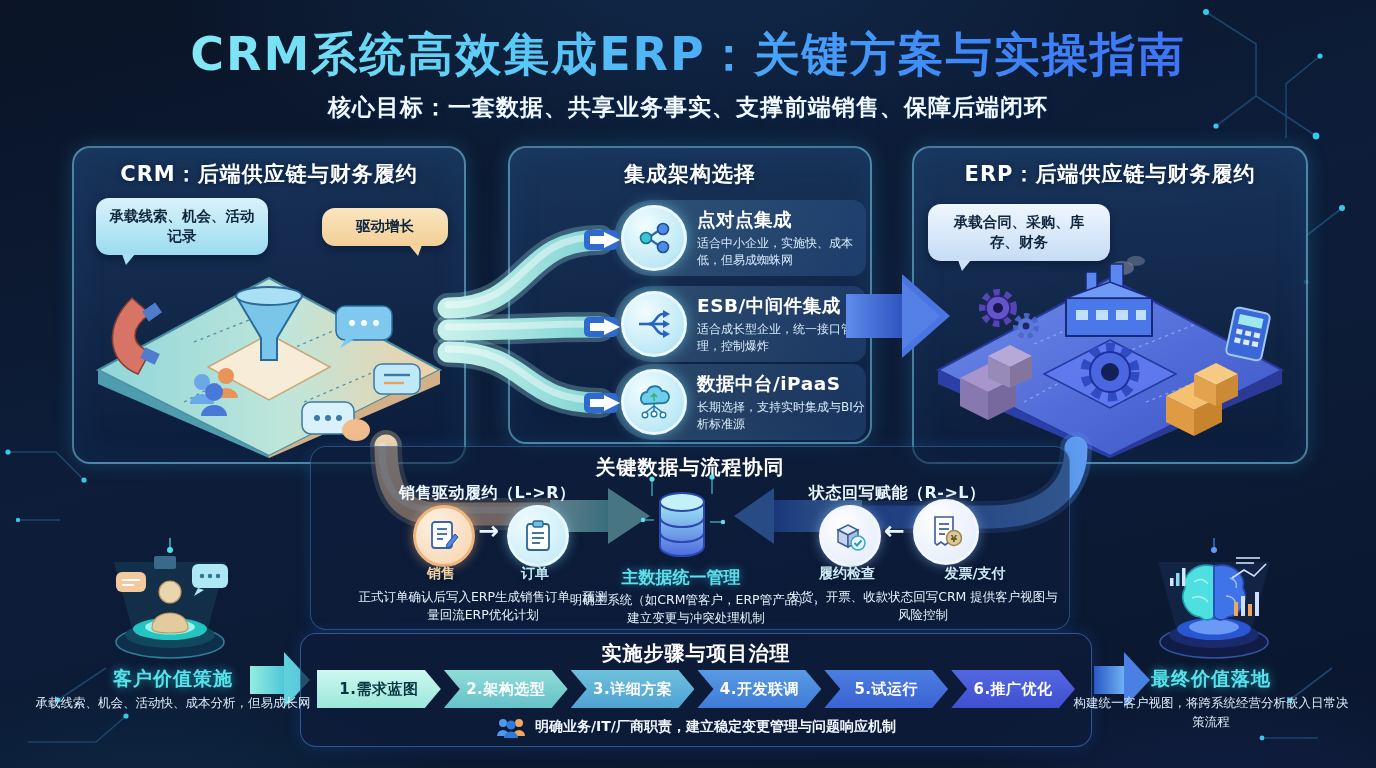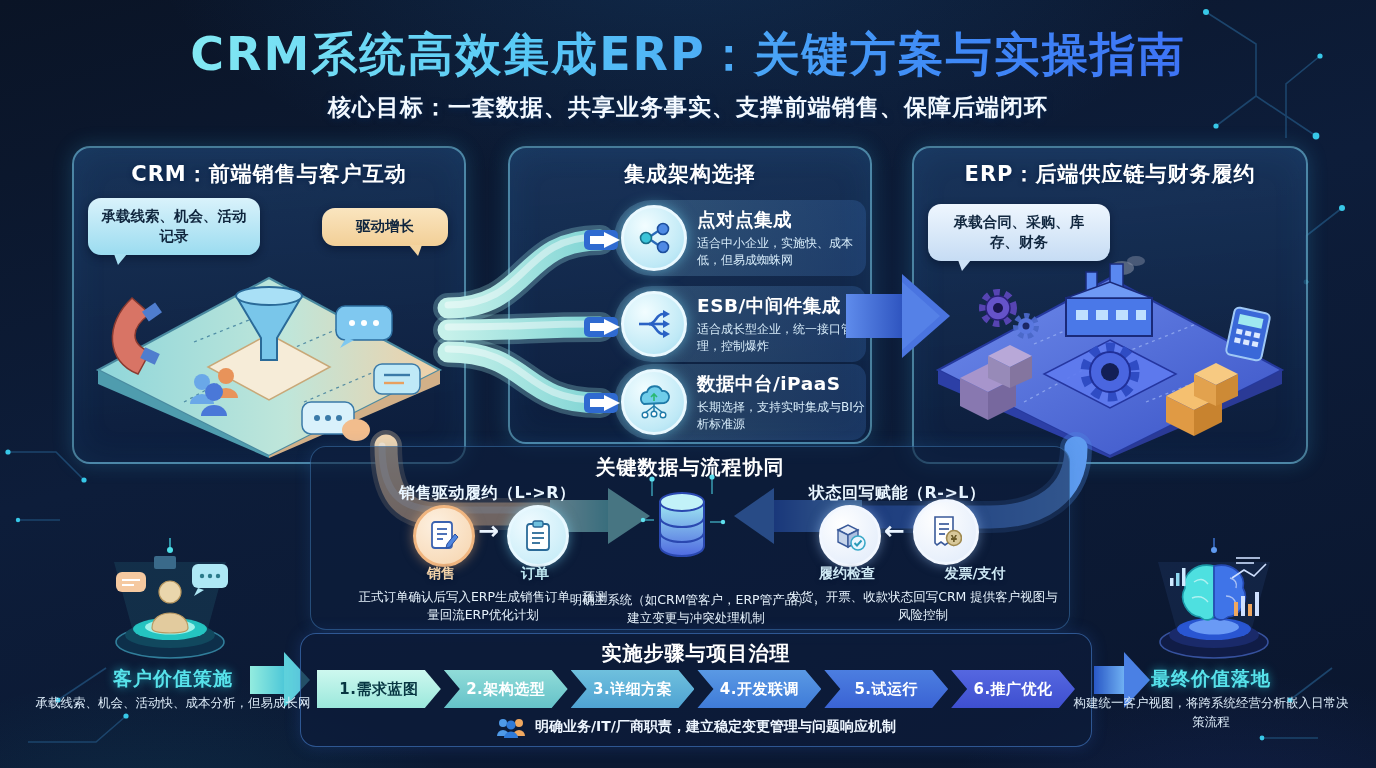--- a/index.html
+++ b/index.html
@@ -36,21 +36,21 @@
   .panel-title{position:absolute;top:12px;left:0;width:100%;text-align:center;
     font-size:21px;font-weight:bold;letter-spacing:1px;color:#fff;text-shadow:0 1px 5px rgba(0,30,70,.9);}
   .crm-panel{left:72px;top:146px;width:390px;height:314px;}
   .arch-panel{left:508px;top:146px;width:360px;height:294px;}
   .erp-panel{left:912px;top:146px;width:392px;height:314px;}
   
   .bubble{position:absolute;border-radius:13px;padding:9px 12px;font-weight:bold;
     font-size:14.5px;line-height:1.35;color:#10263e;text-align:center;z-index:6;
     box-shadow:0 3px 8px rgba(0,10,30,.45);}
   .bubble:after{content:"";position:absolute;bottom:-10px;border-style:solid;}
-  .bb-cyan{background:linear-gradient(180deg,#d9f2fb,#9bdcf0);}
+  .bb-cyan{background:linear-gradient(180deg,#d9f2fb,#9bdcf0);margin-left:8px;}
   .bb-cyan:after{left:26px;border-width:11px 9px 0 4px;border-color:#a6e0f2 transparent transparent transparent;}
   .bb-peach{background:linear-gradient(180deg,#fae5bf,#f2cf97);}
   .bb-peach:after{right:26px;border-width:11px 4px 0 9px;border-color:#f3d4a0 transparent transparent transparent;}
   .bb-blue{background:linear-gradient(180deg,#eef6fe,#c6dcf4);}
   .bb-blue:after{left:30px;border-width:11px 9px 0 4px;border-color:#cfe2f6 transparent transparent transparent;}
   .bb-blue2{background:linear-gradient(180deg,#e8f1fc,#cbdef5);}
   .bb-blue2:after{right:30px;border-width:11px 4px 0 9px;border-color:#cfe2f6 transparent transparent transparent;}
   
   .opt{position:absolute;left:104px;width:252px;height:76px;border-radius:44px 16px 16px 44px;
     background:linear-gradient(90deg, rgba(150,215,240,.22), rgba(55,105,175,.30));
@@ -139,21 +139,21 @@
         <circle cx="126" cy="716" r="2.6"></circle>
       <circle cx="1290" cy="700" r="2.6"></circle>
         <circle cx="1262" cy="738" r="2.4"></circle>
     </g>
   </svg>
 
   <div class="main-title">CRM系统高效集成ERP：关键方案与实操指南</div>
   <div class="subtitle">核心目标：一套数据、共享业务事实、支撑前端销售、保障后端闭环</div>
 
   <div class="panel crm-panel">
-    <div class="panel-title">CRM：前端销售与客户互动</div>
+    <div class="panel-title">CRM：后端供应链与财务履约</div>
     <svg class="abs" style="left:0;top:104px;" width="390" height="206" viewBox="0 0 390 206">
       <defs>
         <linearGradient id="platTeal" x1="0" y1="0" x2="1" y2="0">
           <stop offset="0" stop-color="#8fd6da"></stop>
             <stop offset="0.55" stop-color="#bfe6da"></stop>
             <stop offset="1" stop-color="#f0d0a8"></stop>
         </linearGradient>
       </defs>
 
       <polygon points="195,26 366,118 195,204 24,118" fill="url(#platTeal)" stroke="#4a8aa0" stroke-width="2"></polygon>
@@ -466,20 +466,21 @@
         <rect x="9" y="1" width="10" height="6" rx="2" fill="#6fc0dd" stroke="#2a6a98" stroke-width="1.4"></rect>
         <line x1="8" y1="13" x2="20" y2="13" stroke="#2a6a98" stroke-width="1.8"></line>
         <line x1="8" y1="18" x2="20" y2="18" stroke="#2a6a98" stroke-width="1.8"></line>
         <line x1="8" y1="23" x2="16" y2="23" stroke="#2a6a98" stroke-width="1.8"></line>
       </svg>
     </div>
     <div class="flow-name" style="left:96px;top:118px;width:68px;color:#f3d2a8;">销售</div>
     <div class="flow-name" style="left:190px;top:118px;width:68px;color:#bfe8f2;">订单</div>
     <div class="flow-desc" style="left:44px;top:141px;width:256px;">正式订单确认后写入ERP生成销售订单；预测量回流ERP优化计划</div>
 
+    <div class="ct-label" style="left:270px;top:119px;width:200px;">主数据统一管理</div>
     <div class="flow-desc" style="left:258px;top:144px;width:254px;">明确主系统（如CRM管客户，ERP管产品），建立变更与冲突处理机制</div>
 
     <div class="flow-label" style="left:498px;top:36px;">状态回写赋能（R-&gt;L）</div>
     <div class="flow-circle fc-white" style="left:508px;top:58px;width:56px;height:56px;">
       <svg width="32" height="30" viewBox="0 0 32 30">
         <polygon points="4,9 14,4 24,9 14,14" fill="#e8eef8" stroke="#3a5a9a" stroke-width="1.4"></polygon>
         <polygon points="4,9 14,14 14,26 4,21" fill="#c6d4ea" stroke="#3a5a9a" stroke-width="1.4"></polygon>
         <polygon points="24,9 14,14 14,26 24,21" fill="#aebfe0" stroke="#3a5a9a" stroke-width="1.4"></polygon>
         <circle cx="24" cy="22" r="7" fill="#eaf6ff" stroke="#3aa8c8" stroke-width="1.6"></circle>
         <path d="M20.5,22 l2.5,2.5 l4.5,-5" stroke="#2a9ab8" stroke-width="2" fill="none"></path>

